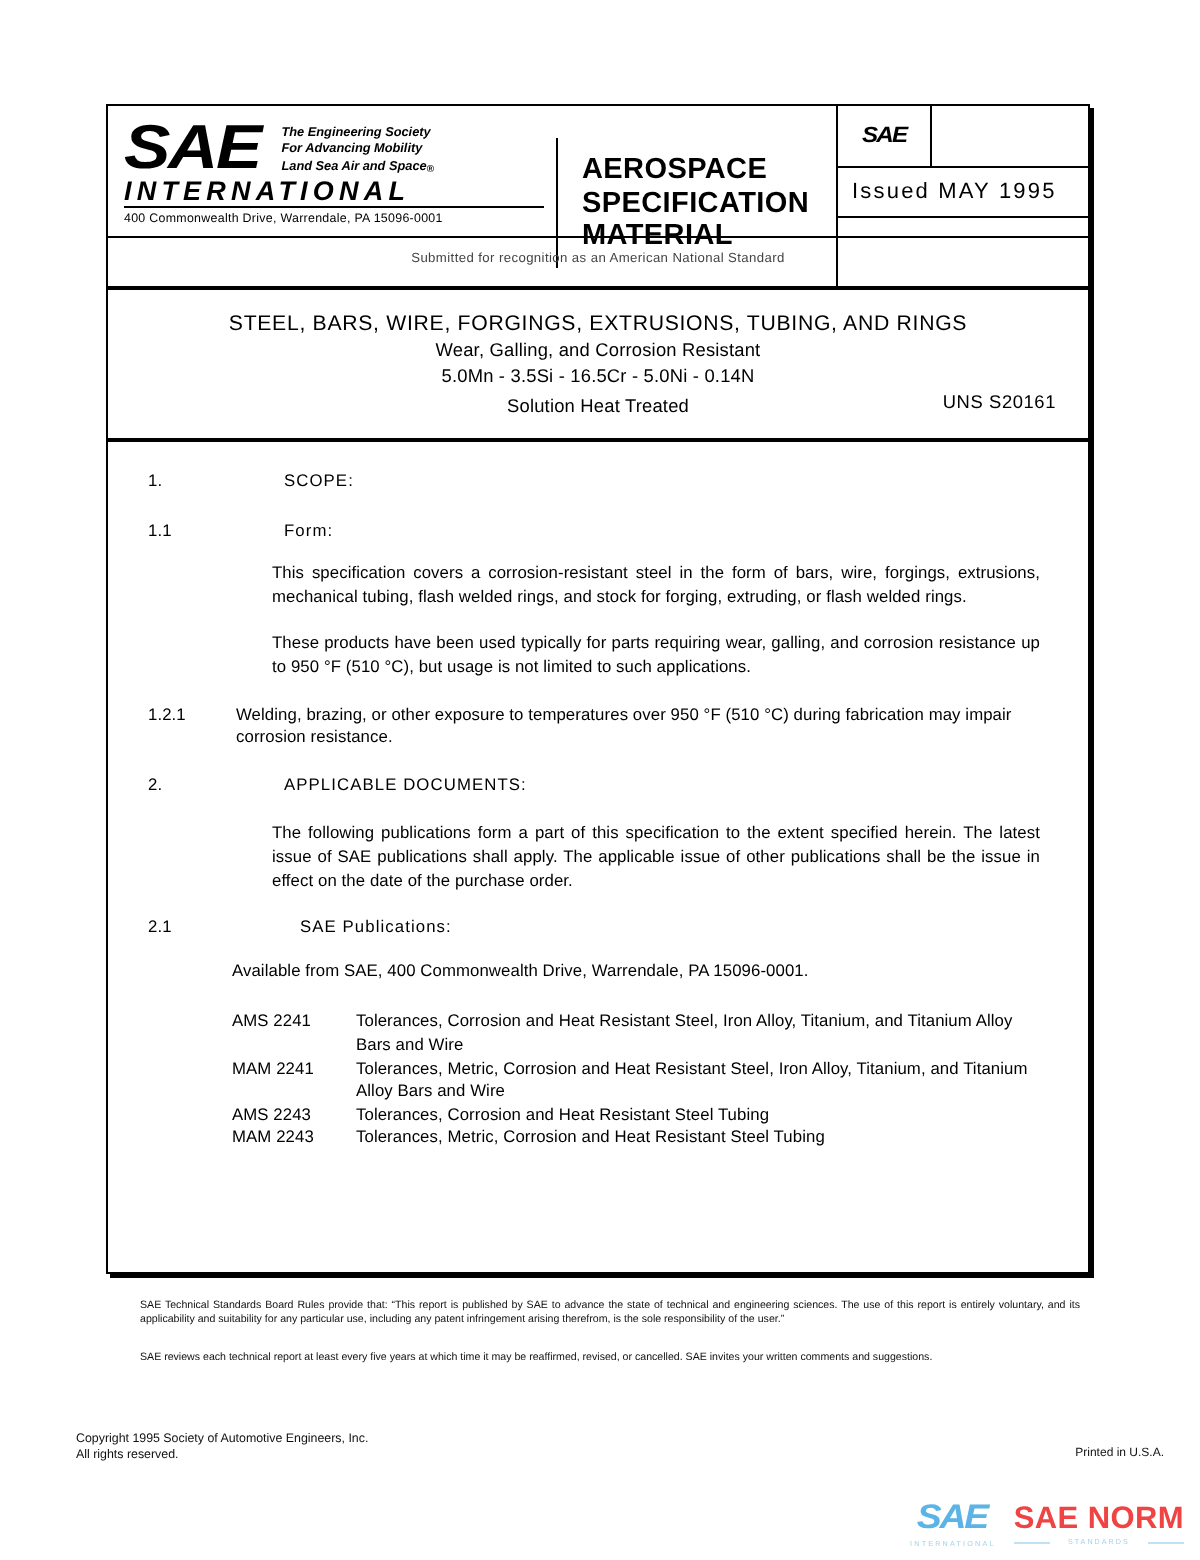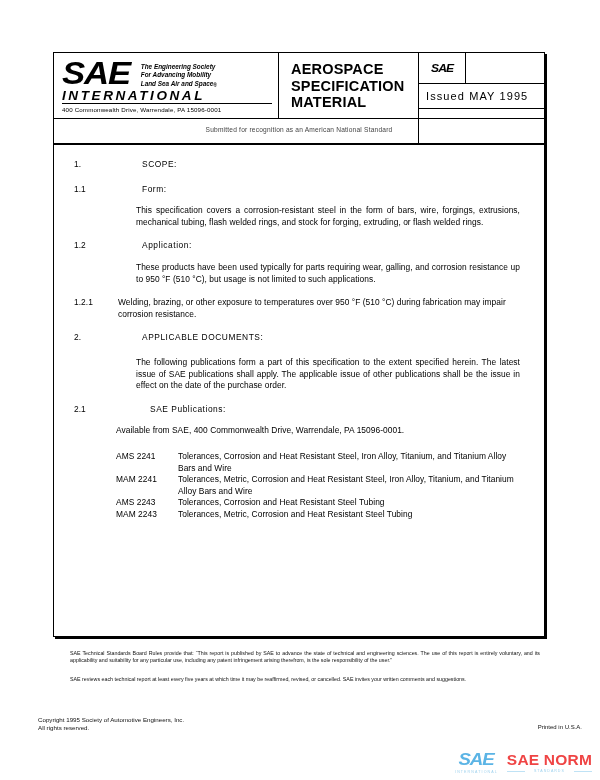--- a/index.html
+++ b/index.html
@@ -90,21 +90,21 @@
   }
   .addr {
     font-size: 6.2px;
     letter-spacing: 0.15px;
     padding-top: 2px;
     white-space: nowrap;
   }
 
   .hdr-mid {
     position: absolute;
-    left: 224px; top: 0;
+    left: 224px; top: 16px;
     width: 140px; height: 100%;
     border-left: 1px solid #000;
     box-sizing: border-box;
     padding: 8px 0 0 12px;
   }
   .hdr-mid div {
     font-size: 14.5px;
     font-weight: 700;
     letter-spacing: 0.2px;
     line-height: 16.5px;
@@ -394,38 +394,43 @@
         </div>
         <div class="issued">Issued   MAY   1995</div>
       </div>
     </div>
 
     <div class="submitted-band">
       <div class="vrule"></div>
       <div class="submitted-txt">Submitted for recognition as an American National Standard</div>
     </div>
 
+    <div class="titleblock">
+      <div class="t1">STEEL, BARS, WIRE, FORGINGS, EXTRUSIONS, TUBING, AND RINGS</div>
+      <div class="t2">Wear, Galling, and Corrosion Resistant</div>
+      <div class="t3">5.0Mn - 3.5Si - 16.5Cr - 5.0Ni - 0.14N</div>
+      <div class="t4row">
+        <span class="t4">Solution Heat Treated</span>
+        <span class="uns">UNS  S20161</span>
+      </div>
+    </div>
 
     <div class="body-area">
 
       <div class="sec-head">
         <span class="sec-num">1.</span>
         <span class="sec-title caps">SCOPE:</span>
       </div>
 
       <div class="sub-head">
         <span class="sec-num">1.1</span>
         <span class="sec-title">Form:</span>
       </div>
       <p class="para">This specification covers a corrosion-resistant steel in the form of bars, wire, forgings, extrusions, mechanical tubing, flash welded rings, and stock for forging, extruding, or flash welded rings.</p>
 
-      <div class="sub-head">
-        <span class="sec-num">1.2</span>
-        <span class="sec-title">Application:</span>
-      </div>
       <p class="para">These products have been used typically for parts requiring wear, galling, and corrosion resistance up to 950 °F (510 °C), but usage is not limited to such applications.</p>
 
       <div class="hang">
         <span class="num">1.2.1</span>
         <span class="txt">Welding, brazing, or other exposure to temperatures over 950 °F (510 °C) during fabrication may impair corrosion resistance.</span>
       </div>
 
       <div class="sec-head">
         <span class="sec-num">2.</span>
         <span class="sec-title caps">APPLICABLE DOCUMENTS:</span>

